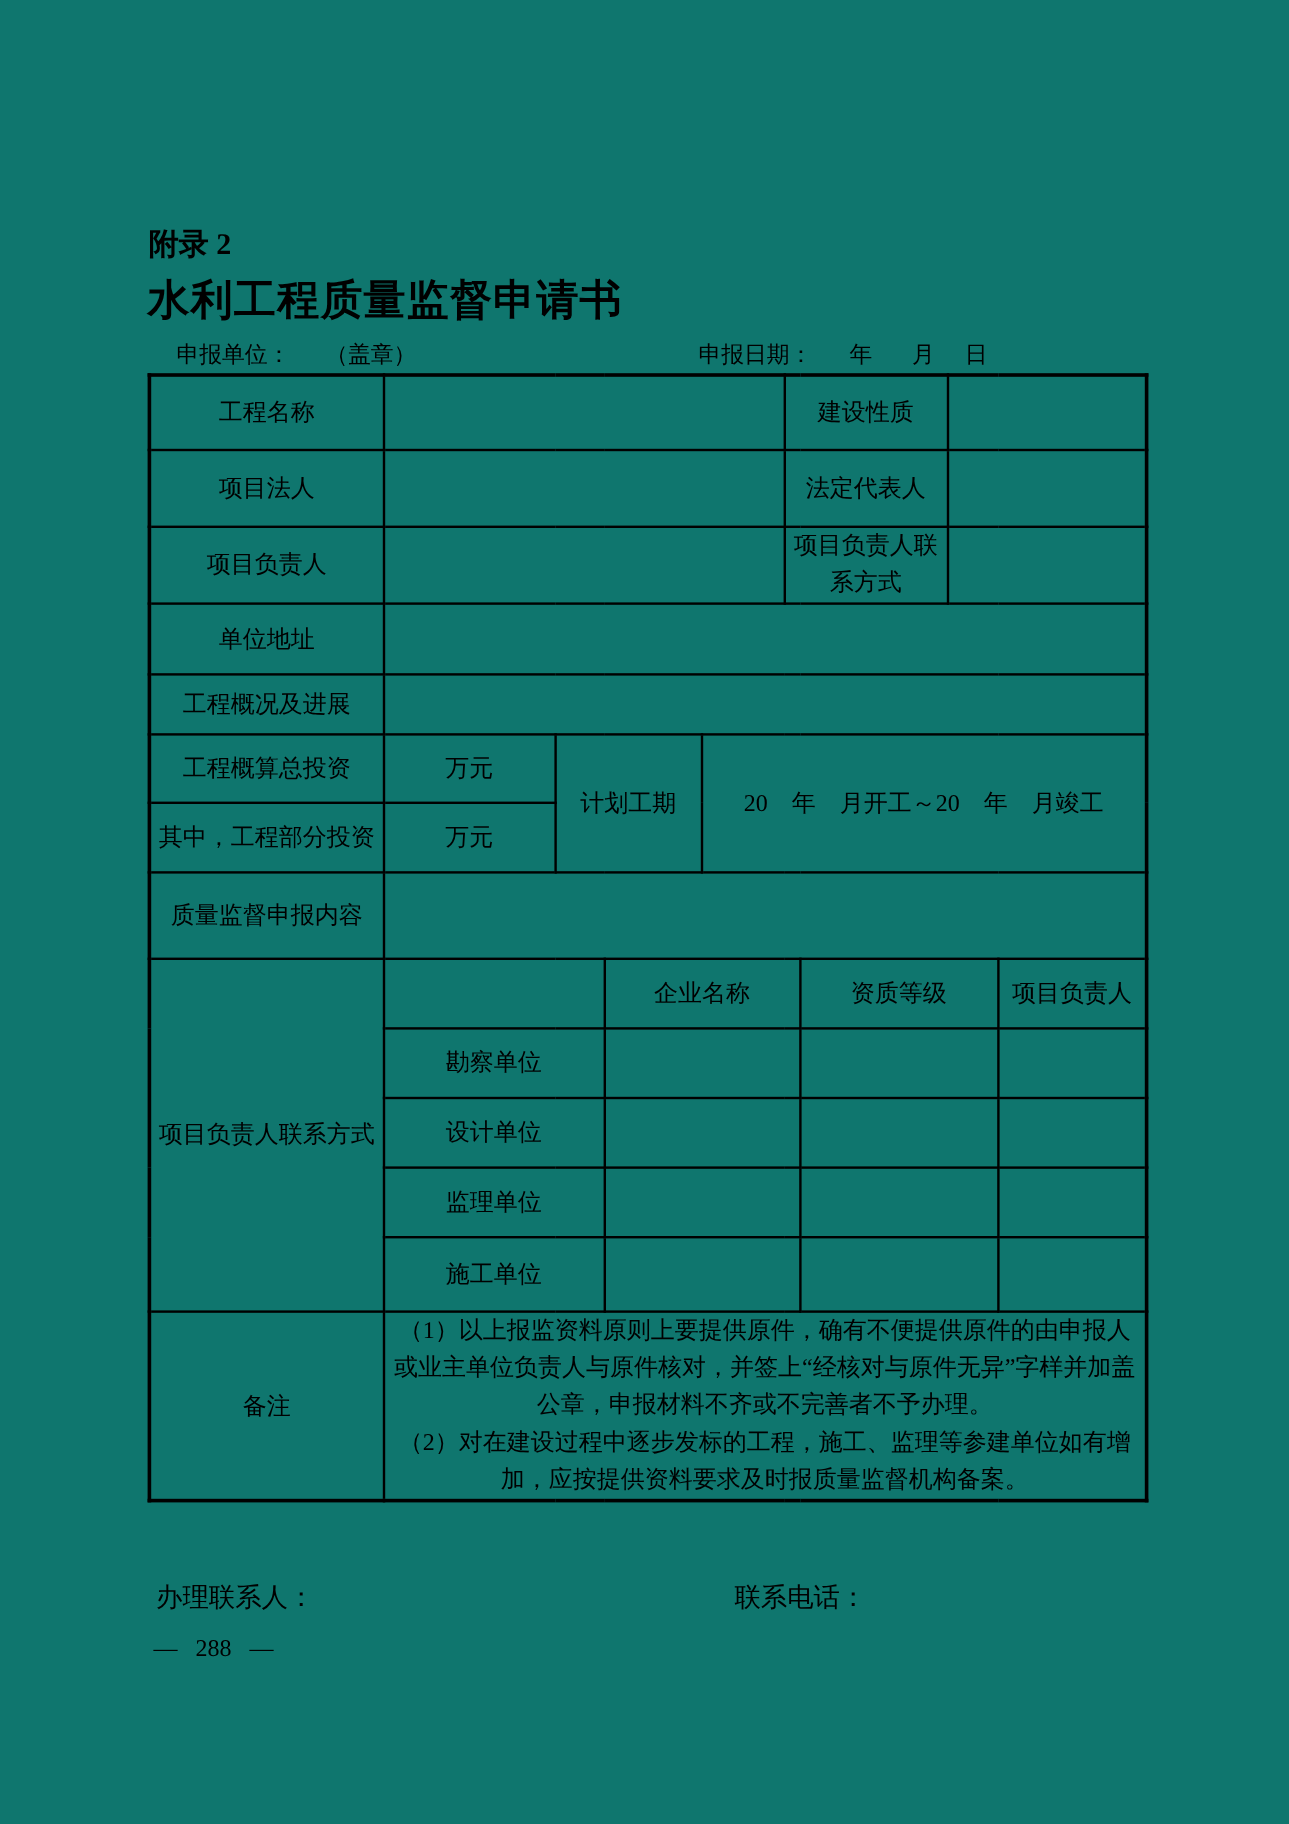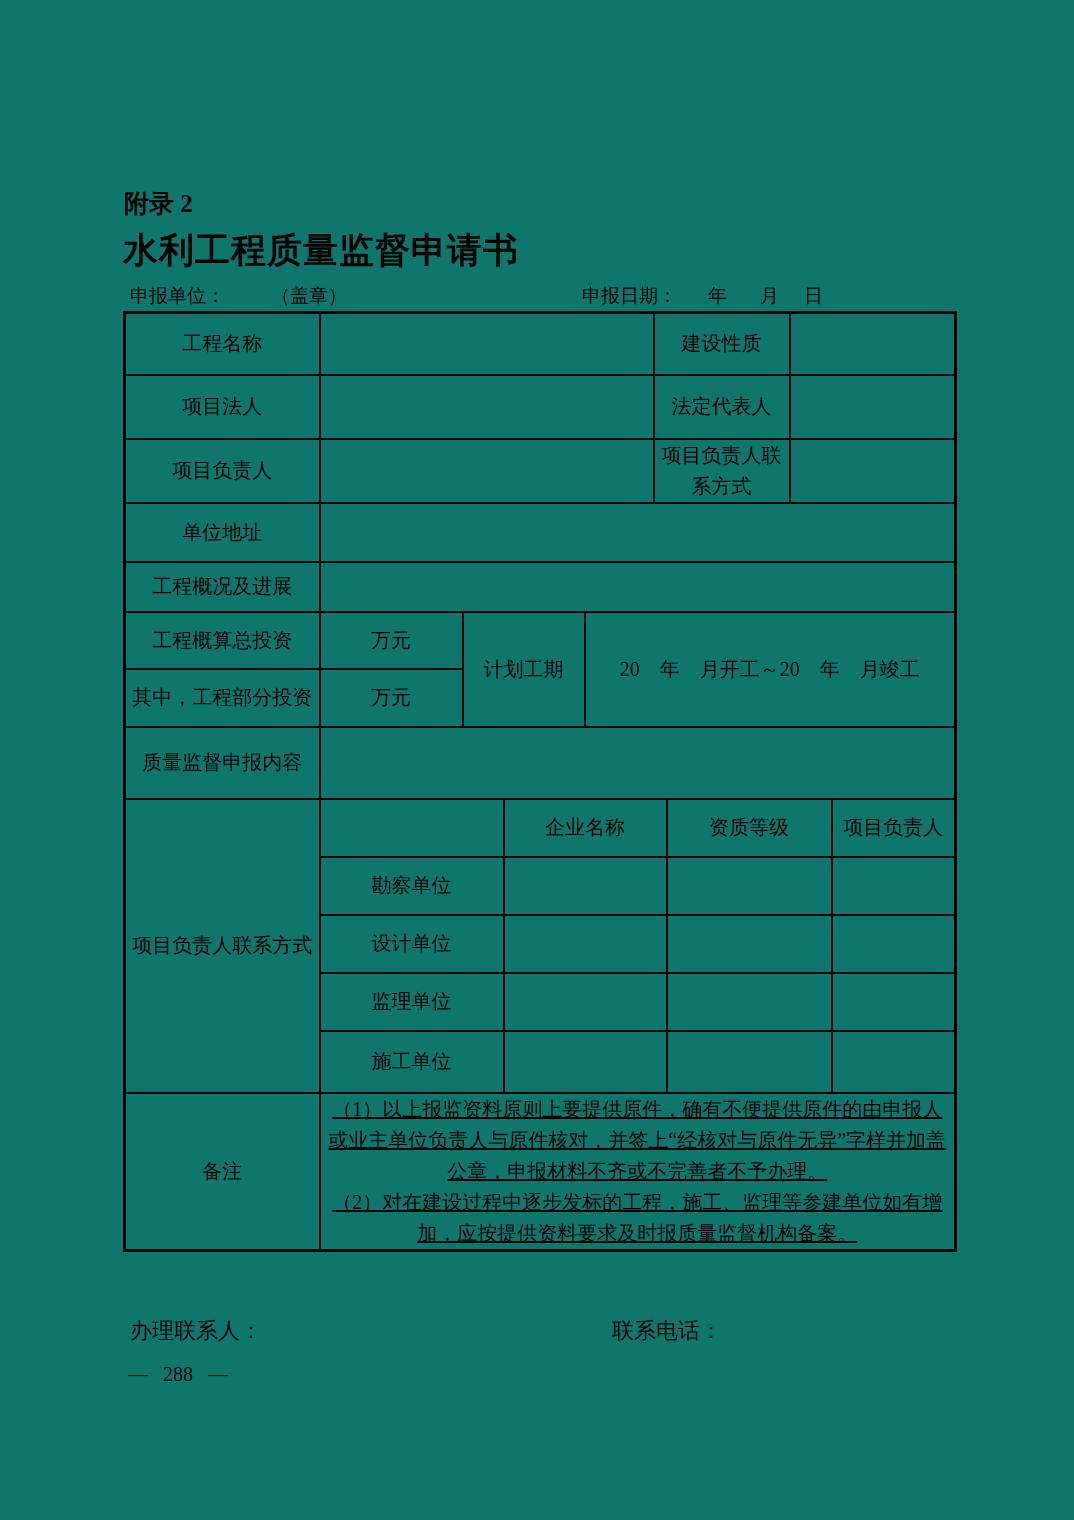--- a/index.html
+++ b/index.html
@@ -33,21 +33,21 @@
   }
   .meta-line {
     position: absolute;
     left: 123px;
     top: 283px;
     width: 831px;
     height: 26px;
     font-size: 19px;
   }
   .meta-line span { position: absolute; top: 0; white-space: nowrap; }
-  .lbl-declare-unit { left: 7px; }
+  .lbl-declare-unit { left: 24px; }
   .lbl-seal         { left: 148px; }
   .lbl-declare-date { left: 459px; }
   .lbl-year         { left: 585px; }
   .lbl-month        { left: 637px; }
   .lbl-day          { left: 681px; }
 
   table.form-table {
     position: absolute;
     left: 123px;
     top: 311px;
@@ -66,21 +66,21 @@
     word-break: break-all;
   }
   td.cell-pmc { padding: 0 5px; line-height: 1.55; }
   td.remarks-cell {
     text-align: left;
     vertical-align: top;
     padding: 9px 14px 6px 12px;
     font-size: 19px;
     line-height: 31px;
   }
-  td.remarks-cell p { margin: 0; text-decoration: underline; }
+  td.remarks-cell p { margin: 0; }
 
   .footer-line {
     position: absolute;
     left: 123px;
     top: 1316px;
     width: 831px;
     height: 26px;
     font-size: 22px;
     text-align: right;
   }

